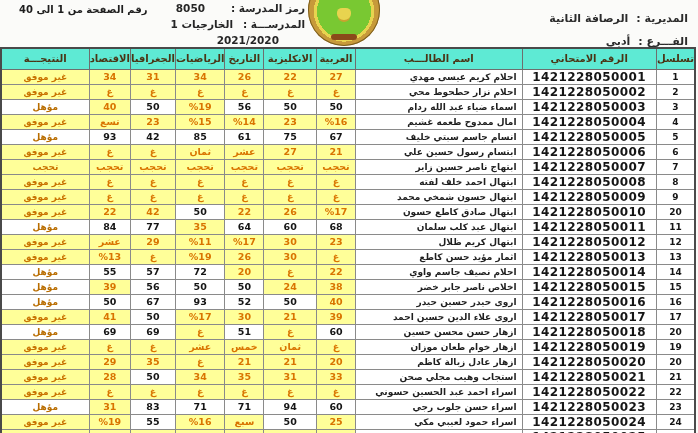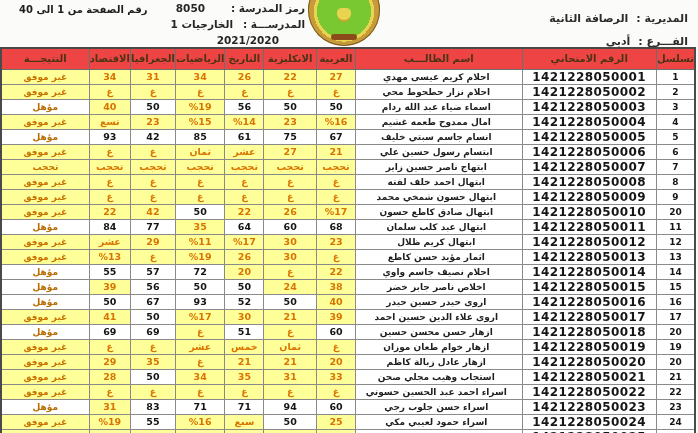--- a/index.html
+++ b/index.html
@@ -26,26 +26,26 @@
     background:radial-gradient(circle at 50% 52%, #79c832 0 52%, #e8d44f 52% 58%, #c79a3a 58% 86%, #8a6420 86% 100%);
     box-shadow:0 0 0 1px #7a5c1e inset; }
   .logo .core{ position:absolute; left:50%; top:56%; width:14px; height:12px;
     transform:translate(-50%,-50%); background:#e8d44f; border-radius:40% 40% 55% 55%;
     box-shadow:0 3px 0 -1px #caa32e; }
   .logo .band{ position:absolute; left:50%; bottom:6px; width:26px; height:6px;
     transform:translateX(-50%); background:#8a4a1a; border-radius:3px; }
   
   table.grades{ position:absolute; top:47px; right:2px; border-collapse:collapse;
     table-layout:fixed; background:#fff; border:2px solid #4a4a4a; }
-  .grades th{ background:#ef4444; color:#4a3415; font-size:10px; font-weight:bold;
+  .grades th{ background:#5eead4; color:#4a3415; font-size:10px; font-weight:bold;
     height:21px; border:1px solid #6e6e6e; text-align:center; }
   .grades td{ height:15px; border:1px solid #8a8a8a; font-size:9.5px;
     font-weight:bold; text-align:center; color:#151515; overflow:hidden;
     white-space:nowrap; }
-  .grades td.name{ padding-right:5px; font-size:9px; color:#1f1f1f; }
+  .grades td.name{ text-align:right; padding-right:5px; font-size:9px; color:#1f1f1f; }
   .grades td.exam{ font-size:12px; letter-spacing:0.4px; }
   .grades td.serial{ font-size:9px; }
   .grades td.f{ background:#ffff99; color:#d97400; }
   .grades td.p{ background:#ffffff; color:#151515;border-radius:7px; }
   .grades td.result{ font-size:9px; color:#c97200; }
   .grades td.result.p{ color:#b96d00; background:#fff; }
 </style>
 </head>
 <body>
 

